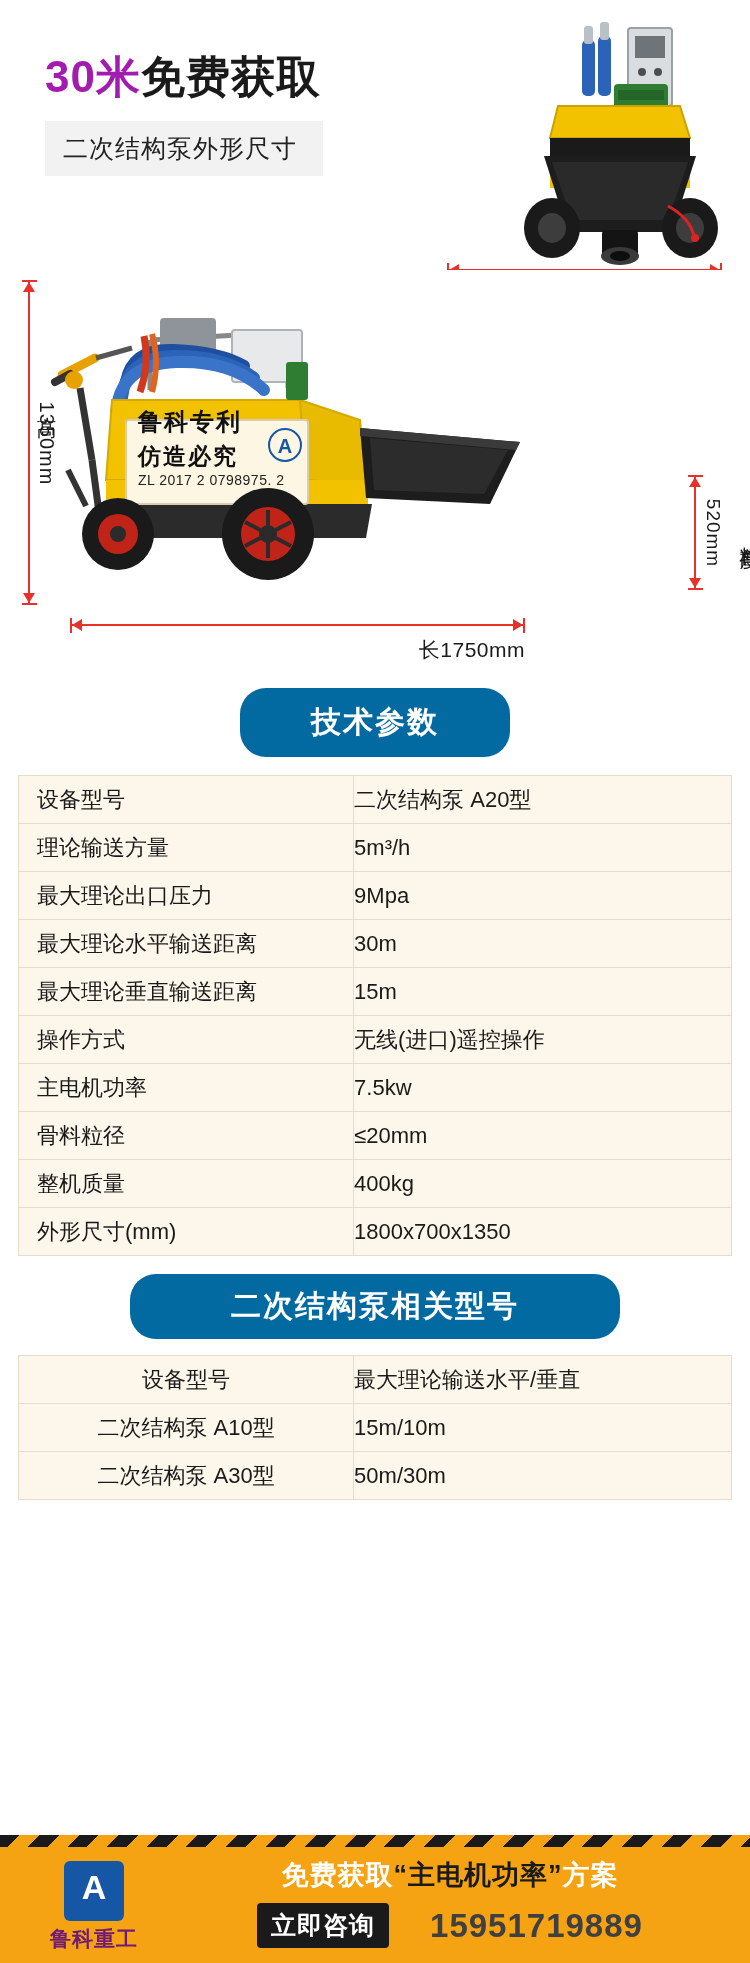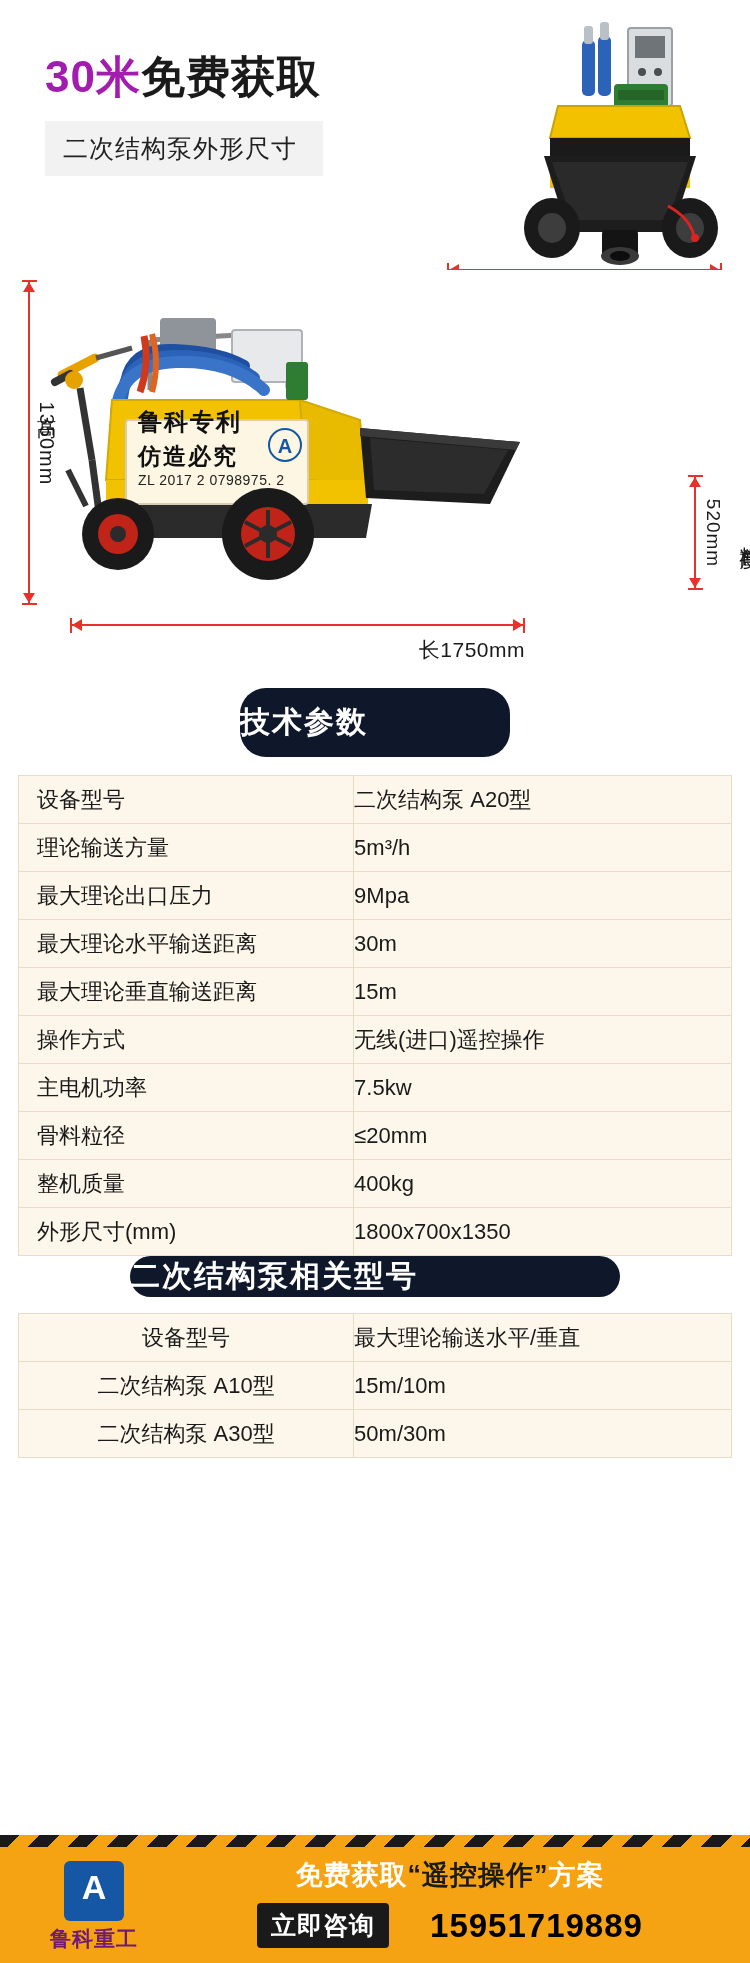--- a/index.html
+++ b/index.html
@@ -128,30 +128,30 @@
   .length-dim {
     position: absolute;
     left: 70px;
     top: 348px;
     width: 455px;
   }
 
   
   .pill {
     margin: 0 auto;
-    background: #0f172a;
+    background: #0369a1;
     color: #fff;
     font-size: 30px;
     font-weight: bold;
-    text-align: left;
+    text-align: center;
     border-radius: 26px;
     letter-spacing: 2px;
   }
   .pill-1 { width: 270px; padding: 14px 0; margin-top: 18px; }
-  .pill-2 { width: 490px; padding: 0 0; }
+  .pill-2 { width: 490px; padding: 12px 0; margin-top: 18px; }
 
   
   .spec-wrap { padding: 0 18px; margin-top: 18px; }
   table.spec {
     width: 100%;
     border-collapse: collapse;
     background: #fdf6ea;
     font-size: 22px;
     color: #1a1a1a;
   }
@@ -208,21 +208,21 @@
   }
   .footer-line1 .hl { color:#1a1a1a; }
   .cta-row {
     margin-top:10px; display:flex; align-items:center; justify-content:center;gap:27px;
   }
   .cta-btn {
     background:#1a1a1a; color:#ffffff; font-size:25px; font-weight:bold;
     padding:6px 14px; border-radius:4px; letter-spacing:1px;
   }
   .cta-phone {
-    color:#000000; font-size:33px; font-weight:bold; margin-left:14px; letter-spacing:1px;
+    color:#404040; font-size:33px; font-weight:bold; margin-left:14px; letter-spacing:1px;
   }
 </style>
 </head>
 <body>
 
 <div class="header">
   <div class="title-line">
     <span class="title-num">30米</span><span class="title-rest">免费获取</span>
   </div>
   <div class="subtitle-box">二次结构泵外形尺寸</div>
@@ -451,20 +451,20 @@
 
   <div class="logo-box">
     <div class="logo-mark">
       <span>A</span>
     </div>
     <div class="logo-text">鲁科重工</div>
   </div>
 
   <div class="footer-main">
     <div class="footer-line1">
-      <span>免费获取</span><span class="hl">“遥控操作”</span><span>方案</span>
+      <span>免费获取</span><span class="hl">“主电机功率”</span><span>方案</span>
     </div>
     <div class="cta-row">
       <div class="cta-btn">立即咨询</div>
       <div class="cta-phone">15951719889</div>
     </div>
   </div>
 </div>
 
 </body></html>

